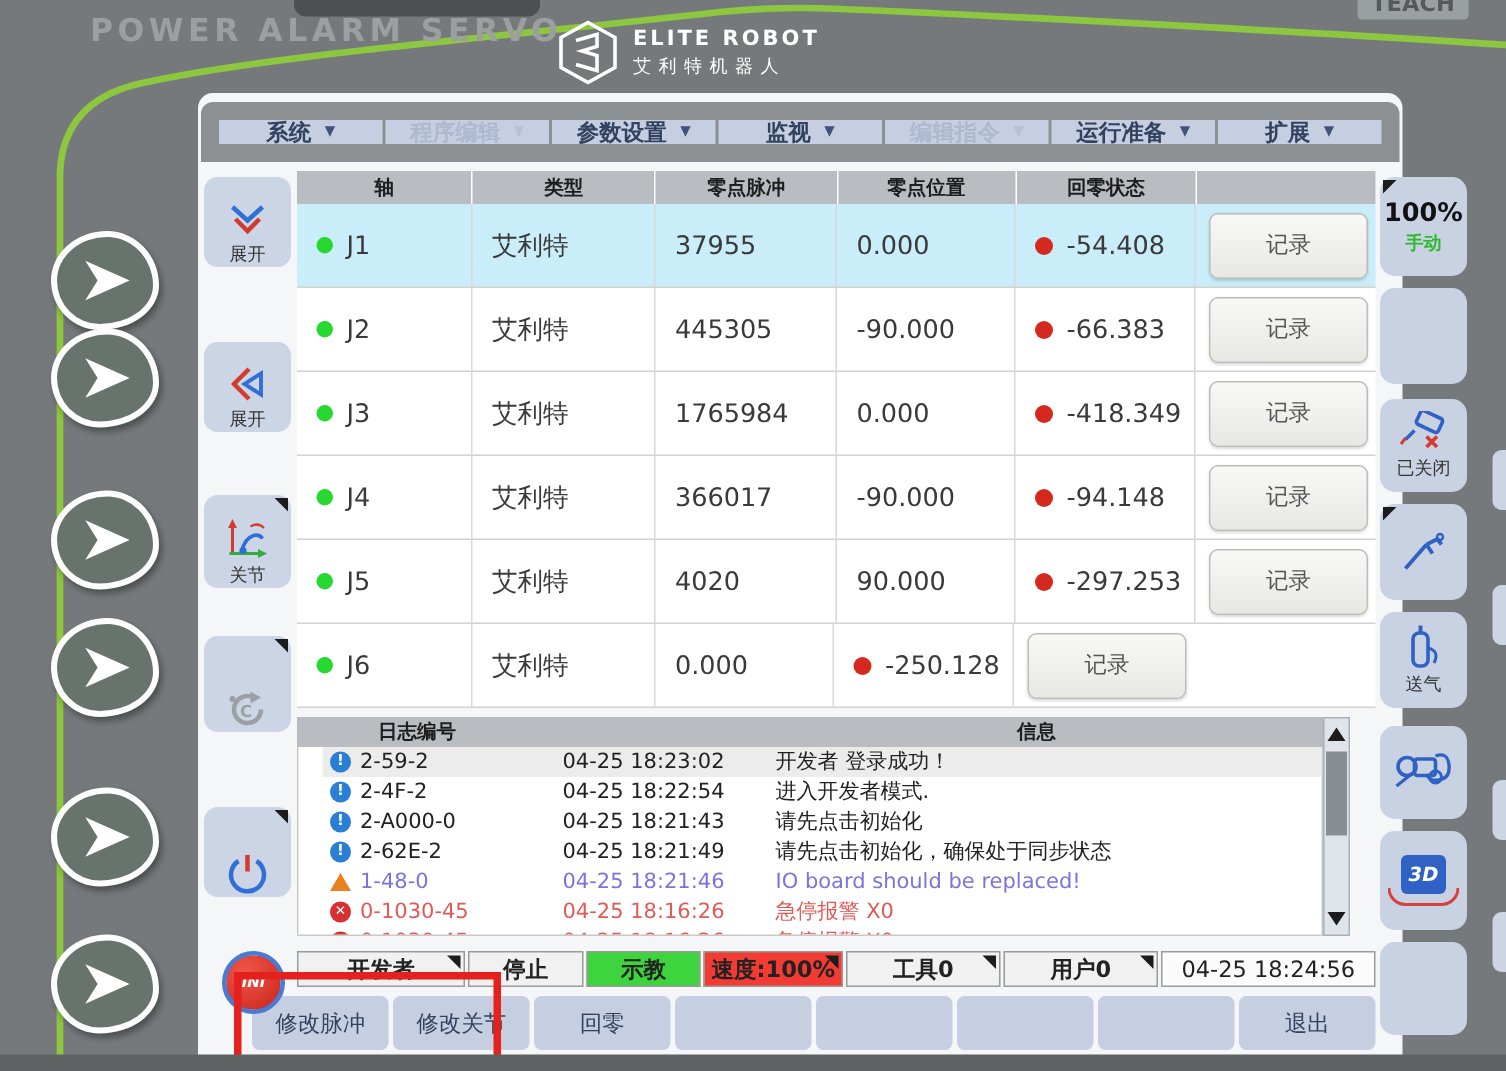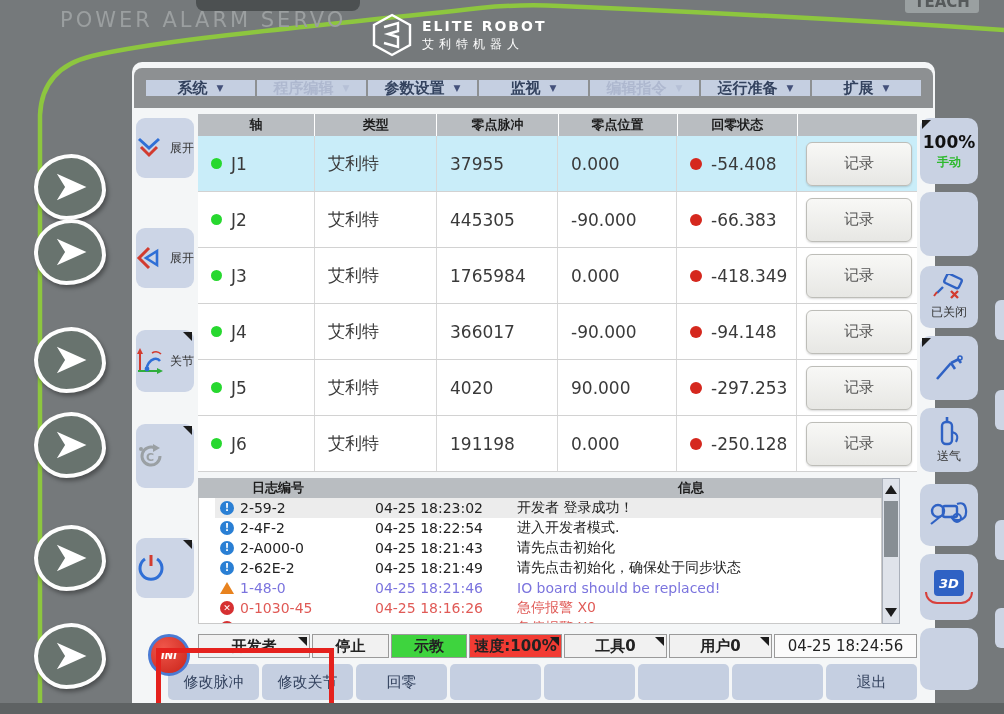--- a/index.html
+++ b/index.html
@@ -1,35 +1,35 @@
 <!DOCTYPE html>
 <html><head>
 <meta charset="utf-8">
 <style>
   html,body{margin:0;padding:0;}
   body{width:1004px;height:714px;overflow:hidden;font-family:"DejaVu Sans","Liberation Sans",sans-serif;}
   .screen{position:relative;width:1004px;height:714px;background:#75797b;overflow:hidden;}
   .swoosh{position:absolute;left:0;top:0;pointer-events:none;z-index:2;}
   .top-tab{position:absolute;left:196px;top:-10px;width:164px;height:21px;background:#4c5051;border-radius:8px;z-index:1;}
-  .indicators{position:absolute;left:60px;top:8px;font-size:21px;letter-spacing:3px;color:#9b9fa0;z-index:3;}
+  .indicators{position:absolute;left:60px;top:8px;font-size:21px;letter-spacing:3px;color:#9b9fa0;z-index:3;font-weight:bold;}
   .teach-badge{position:absolute;left:905px;top:-9px;width:74px;height:22px;background:#9aa0a1;color:#565a5b;font-weight:bold;font-size:15px;text-align:center;line-height:22px;border-radius:3px;z-index:3;}
   .brand{position:absolute;left:372px;top:13px;display:flex;align-items:center;gap:10px;z-index:3;}
   .brand .bn{color:#fff;font-weight:bold;font-size:14px;letter-spacing:2px;}
   .brand .bc{color:#fff;font-size:12px;letter-spacing:5px;margin-top:2px;}
   
   .hw-btn{position:absolute;left:34px;width:72px;height:66px;background:#68736e;border:4px solid #fdfdfd;border-radius:52% 48% 55% 45% / 50% 55% 45% 50%;box-shadow:2px 3px 4px rgba(0,0,0,.35);display:flex;align-items:center;justify-content:center;box-sizing:border-box;z-index:3;}
   
   .panel{position:absolute;left:132px;top:62px;width:803px;height:652px;background:#f4f6f7;border-radius:10px 10px 0 0;z-index:2;}
   .menubar{position:absolute;left:2px;top:6px;width:799px;height:40px;background:#8d9092;display:flex;gap:2px;padding:12px;box-sizing:border-box;border-radius:8px 8px 0 0;}
   .menu-item{flex:1;background:#c5cfe1;display:flex;align-items:center;justify-content:center;gap:9px;font-size:15px;font-weight:bold;color:#33425e;cursor:pointer;}
   .menu-item .caret{font-size:9px;color:#44517a;}
   .menu-item.disabled{color:#aeb8cf;}
   .menu-item.disabled .caret{color:#b6c0d6;}
   
-  .tool-btn{position:absolute;left:4px;width:58px;background:#ccd5e6;border-radius:9px;display:flex;flex-direction:row;align-items:center;justify-content:space-between;gap:3px;cursor:pointer;}
+  .tool-btn{position:absolute;left:4px;width:58px;background:#ccd5e6;border-radius:9px;display:flex;flex-direction:column;align-items:center;justify-content:flex-end;gap:3px;cursor:pointer;}
   .tool-btn .tlabel{font-size:12px;color:#333;}
   .corner-tr::after{content:"";position:absolute;top:2px;right:2px;border-left:9px solid transparent;border-top:9px solid #1c1c1c;}
   .corner-tl::before{content:"";position:absolute;top:2px;left:2px;border-right:9px solid transparent;border-top:9px solid #1c1c1c;}
   
   .thead{position:absolute;left:66px;top:52px;width:719px;height:22px;display:flex;gap:1px;background:#fff;}
   .thead .hc{background:#b9bdc1;color:#1d1d1d;font-size:13px;font-weight:bold;display:flex;align-items:center;justify-content:center;}
   .trow{position:absolute;left:66px;width:719px;height:56px;display:flex;background:#fff;border-bottom:1px solid #d2d2d2;box-sizing:border-box;}
   .trow.sel{background:#c9edf9;}
   .c{display:flex;align-items:center;padding-left:13px;font-size:17px;color:#3a3a3a;border-right:1px solid #d8d8d8;box-sizing:border-box;}
   .w1{width:117px;} .w2{width:122px;} .w3{width:121px;} .w4{width:119px;} .w5{width:120px;} .w6{width:120px;border-right:none;}
@@ -294,21 +294,20 @@
       <div class="c w6">
           <button class="rec">记录</button>
         </div>
     </div>
     <div class="trow" style="top:354px">
       <div class="c w1">
           <span class="dot g"></span>
           <span>J6</span>
         </div>
       <div class="c w2">艾利特</div>
-      <div class="c w3">191198</div>
       <div class="c w4">0.000</div>
       <div class="c w5">
           <span class="dot r"></span>
           <span>-250.128</span>
         </div>
       <div class="c w6">
           <button class="rec">记录</button>
         </div>
     </div>
 

